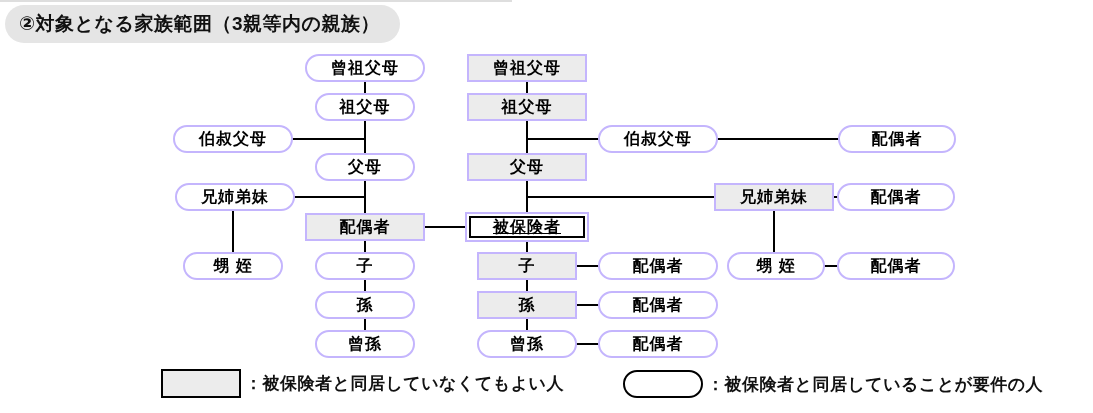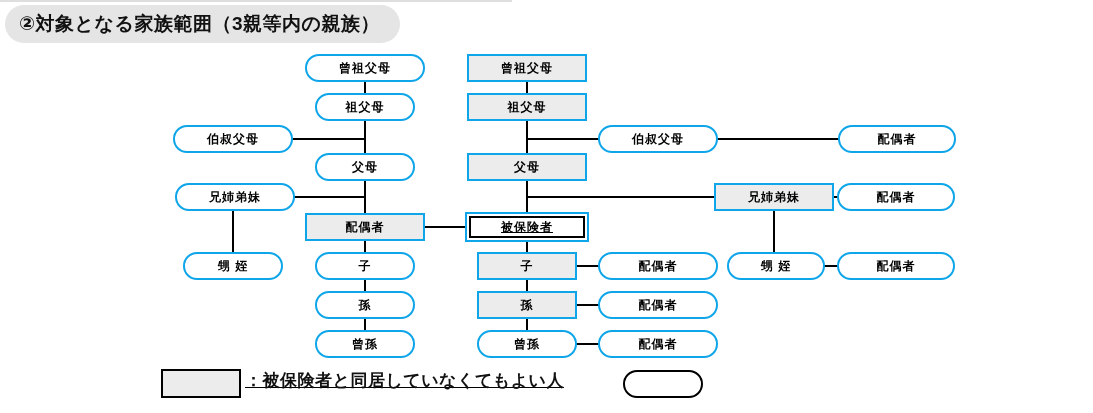--- a/index.html
+++ b/index.html
@@ -37,44 +37,44 @@
     letter-spacing: 0.5px;
   }
   .edge {
     position: absolute;
     background: #000;
     z-index: 1;
   }
   .node {
     position: absolute;
     box-sizing: border-box;
-    border: 2px solid #0ea5e9;
+    border: 2px solid #c4b5fd;
     display: flex;
     align-items: center;
     justify-content: center;
-    font-size: 12px;
+    font-size: 16px;
     font-weight: bold;
     color: #000;
     white-space: nowrap;
     z-index: 2;
     letter-spacing: 1px;
     line-height: 1;
   }
   .node.ellipse { background: #ffffff; }
   .node.rect    { background: #ececec; }
   .node.rect-double {
     background: #ffffff;
     box-shadow: inset 0 0 0 2px #fff, inset 0 0 0 4px #000;
     text-decoration: underline;
   }
   .legend-item {
     position: absolute;
     display: flex;
+    align-items: center;
     z-index: 2;
-    text-decoration: underline;
   }
   .legend-swatch {
     box-sizing: border-box;
     border: 2px solid #000;
     display: inline-block;
   }
   .legend-swatch.rect {
     width: 80px; height: 29px;
     background: #ececec;
   }
@@ -140,14 +140,15 @@
       <div class="node ellipse" style="left: 598px; top: 291px; width: 120px; height: 28px; border-radius: 14px;">配偶者</div>
       <div class="node ellipse" style="left: 598px; top: 330px; width: 120px; height: 28px; border-radius: 14px;">配偶者</div>
     </div>
 
   <div class="legend-item" style="left:161px; top:369px;">
     <span class="legend-swatch rect"></span>
     <span class="legend-label">：被保険者と同居していなくてもよい人</span>
   </div>
   <div class="legend-item" style="left:623px; top:370px;">
     <span class="legend-swatch ellipse"></span>
+    <span class="legend-label">：被保険者と同居していることが要件の人</span>
   </div>
 </div>
 
 </body></html>

